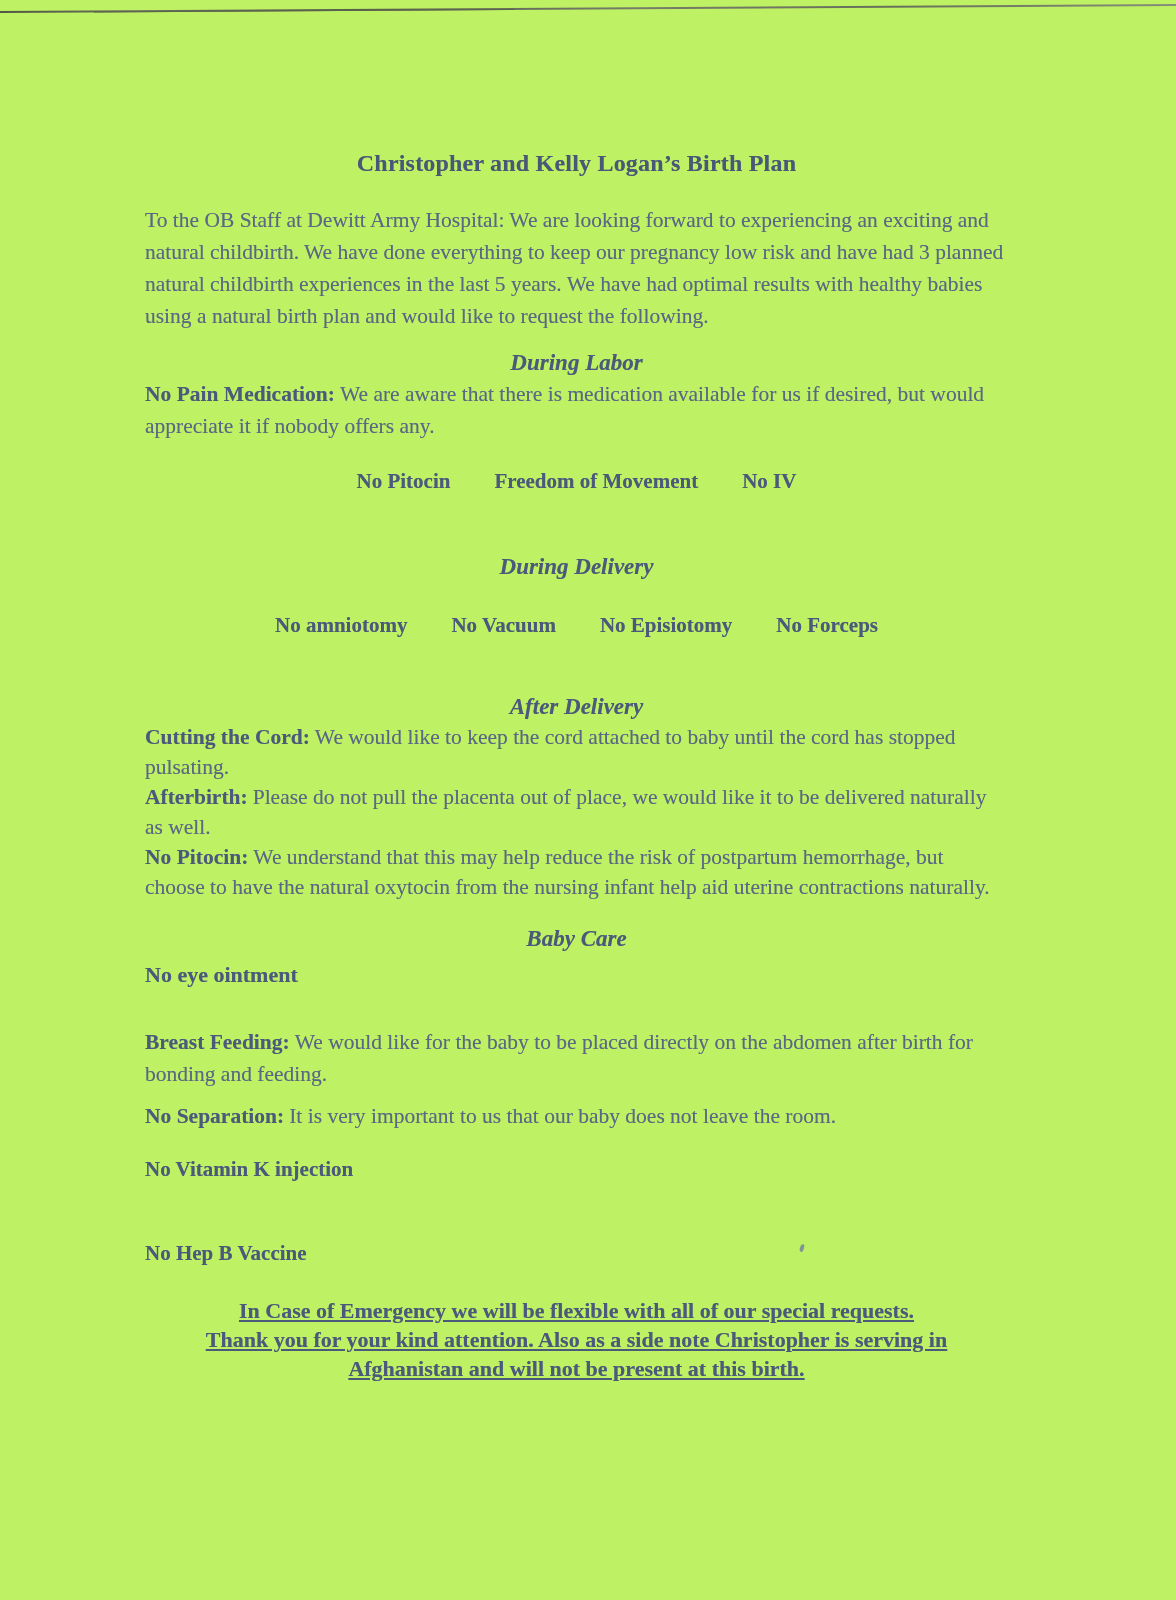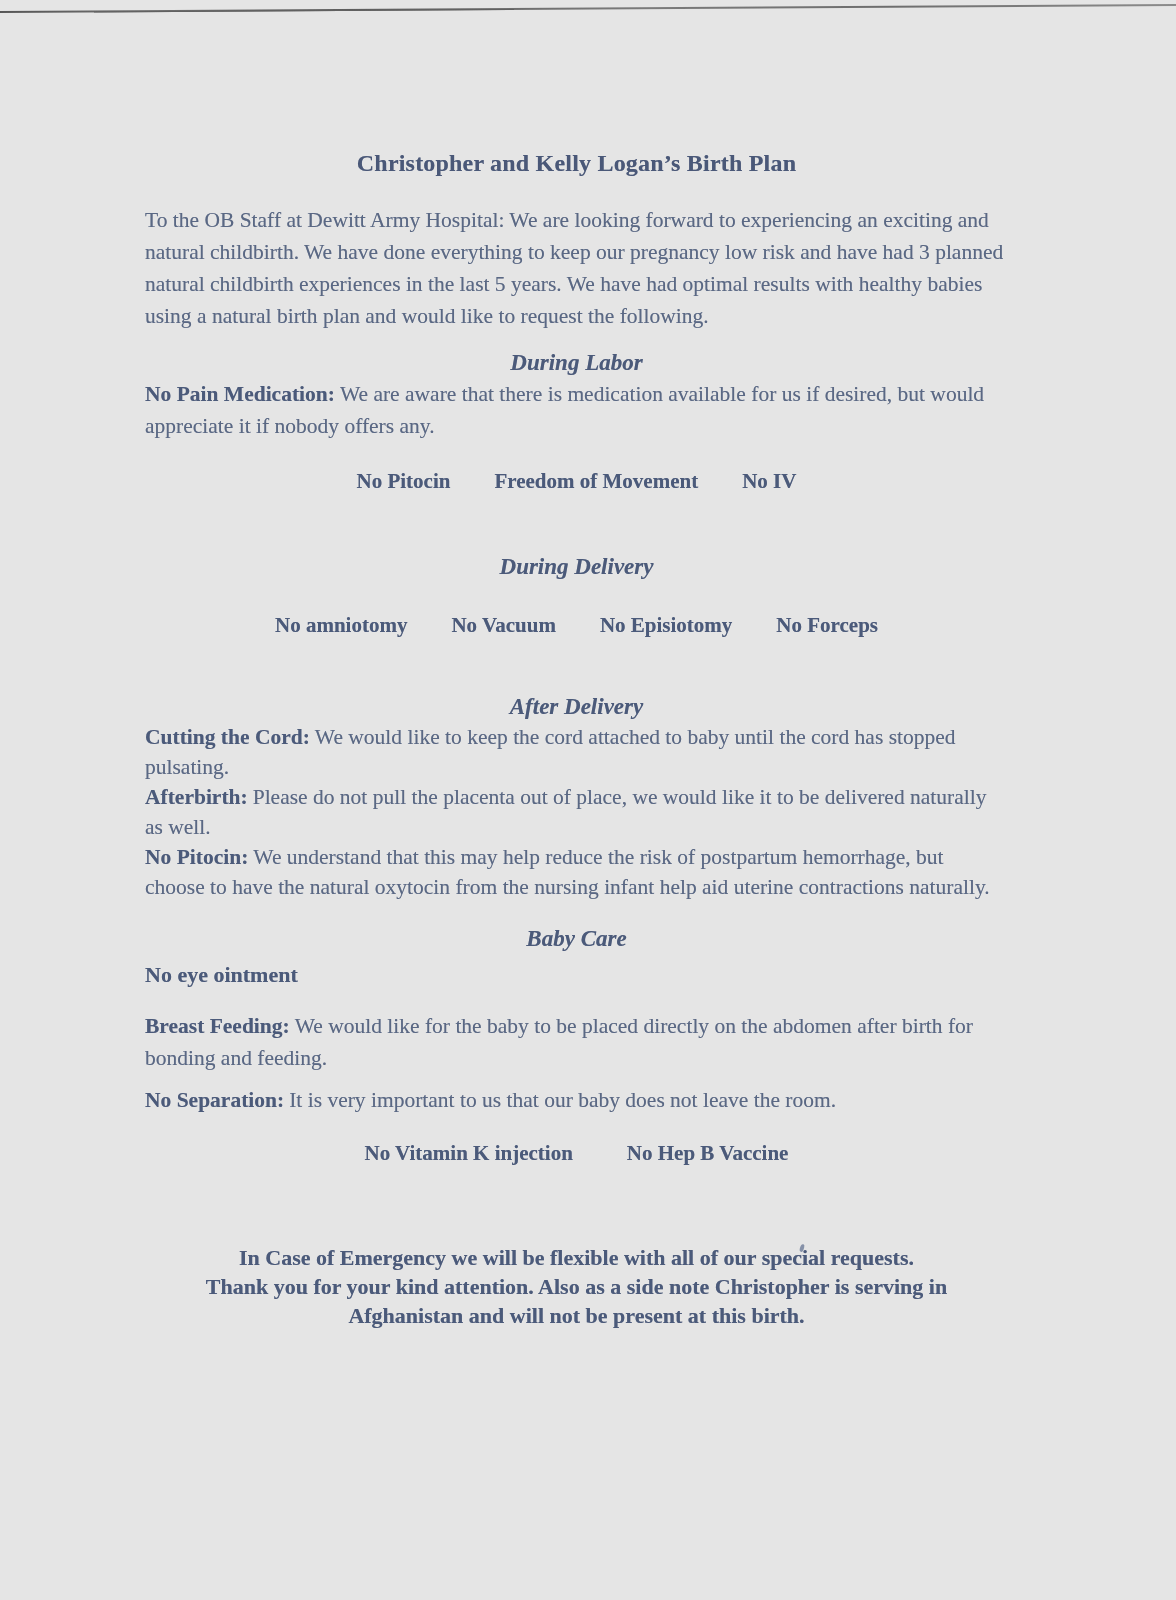--- a/index.html
+++ b/index.html
@@ -1,20 +1,20 @@
 <!DOCTYPE html>
 <html><head>
 <meta charset="utf-8">
 <style>
   html, body { margin: 0; padding: 0; background: #ffffff; }
   .page {
     position: relative;
     width: 1176px;
     height: 1600px;
-    background: #e5e5e5;
+    background: #bef264;
     overflow: hidden;
     font-family: "Liberation Serif", "DejaVu Serif", serif;
     color: #5a6884;
   }
   
   .scan-line {
     position: absolute;
     top: 11px;
     left: -6px;
     width: 1190px;
@@ -70,46 +70,47 @@
   .options-row {
     display: flex;
     justify-content: center;
     gap: 44px;
     font-size: 21px;
     font-weight: bold;
     color: #4b5a7a;
     line-height: 30px;
     text-shadow: 0 0 0.5px rgba(75,90,122,0.5);
   }
-  .options-row.wide { gap: 54px; }
+  .options-row.wide { gap: 54px; flex-direction: column; }
   .standalone-note {
     font-size: 22px;
     font-weight: bold;
     color: #4b5a7a;
     line-height: 30px;
     margin: 6px 0 0 0;
     text-shadow: 0 0 0.5px rgba(75,90,122,0.5);
   }
   .closing {
-    margin-top: 75px;
+    margin-top: 28px;
     text-align: center;
     font-size: 22px;
     font-weight: bold;
     color: #4b5a7a;
     line-height: 29px;
     text-shadow: 0 0 0.5px rgba(75,90,122,0.5);
+    text-decoration: underline;
   }
   
   .m-heading-labor    { margin-top: 16px; }
   .m-options-labor    { margin-top: 24px; }
   .m-heading-delivery { margin-top: 56px; }
   .m-options-delivery { margin-top: 28px; }
   .m-heading-after    { margin-top: 52px; }
   .m-heading-babycare { margin-top: 22px; }
-  .m-para-breast      { margin-top: 20px; }
+  .m-para-breast      { margin-top: 36px; }
   .m-para-separation  { margin-top: 10px; }
   .m-para-bathing     { margin-top: 24px; }
   .m-options-vitamin  { margin-top: 22px; }
   .intro { margin-bottom: 0; }
   
   .smudge {
     position: absolute;
     left: 800px;
     top: 1244px;
     width: 4px;

